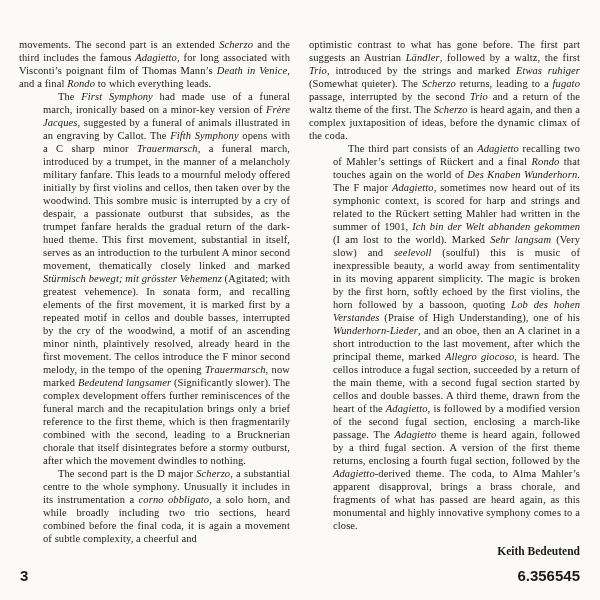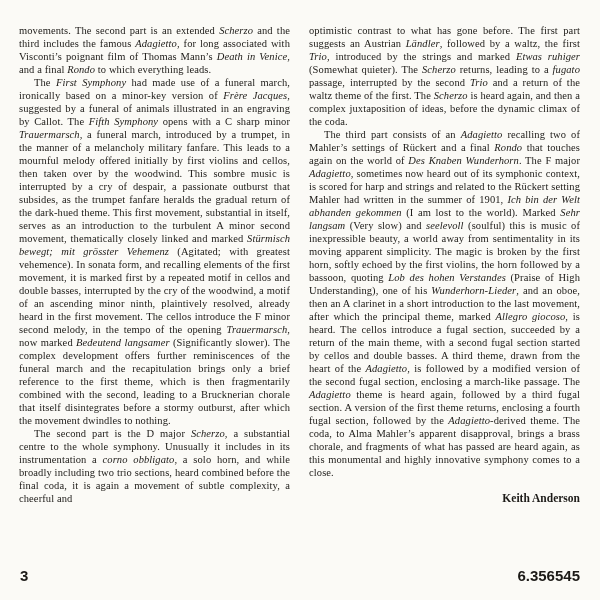--- a/index.html
+++ b/index.html
@@ -5,35 +5,35 @@
   html, body { margin: 0; padding: 0; }
   body {
     width: 600px; height: 600px;
     background: #fbfaf6;
     font-family: "Liberation Serif", serif;
     color: #1c1a17;
     overflow: hidden;
   }
   .page { position: relative; width: 600px; height: 600px; }
   .columns {
-    position: absolute; left: 19px; top: 24px;
+    position: absolute; left: 19px; top: 38px;
     width: 561px; height: 540px;
     display: flex; gap: 19px;
     overflow: hidden;
     justify-content: center;
   }
   .col { width: 271px; }
   .col p {
     margin: 0;
     font-size: 10.5px;
     line-height: 13px;
     text-align: justify;
     letter-spacing: 0.1px;
   }
-  .col p.indent { text-indent: 15px; }
+  .col p.indent { text-indent: 15px; margin-left: 24px; }
   .it { font-style: italic; }
   .byline {
     text-align: right;
     font-weight: bold;
     font-size: 11.5px;
     line-height: 13px;
     margin-top: 13px;
   }
   .footer {
     position: absolute; left: 20px; right: 20px; top: 567px;
@@ -50,20 +50,20 @@
     <div class="col">
         <p><span>movements. The second part is an extended </span><span class="it">Scherzo</span><span> and the third includes the famous </span><span class="it">Adagietto</span><span>, for long associated with Visconti’s poignant film of Thomas Mann’s </span><span class="it">Death in Venice</span><span>, and a final </span><span class="it">Rondo</span><span> to which everything leads.</span></p>
         <p class="indent"><span>The </span><span class="it">First Symphony</span><span> had made use of a funeral march, ironically based on a minor-key version of </span><span class="it">Frère Jacques</span><span>, suggested by a funeral of animals illustrated in an engraving by Callot. The </span><span class="it">Fifth Symphony</span><span> opens with a C sharp minor </span><span class="it">Trauermarsch</span><span>, a funeral march, introduced by a trumpet, in the manner of a melancholy military fanfare. This leads to a mournful melody offered initially by first violins and cellos, then taken over by the woodwind. This sombre music is interrupted by a cry of despair, a passionate outburst that subsides, as the trumpet fanfare heralds the gradual return of the dark-hued theme. This first movement, substantial in itself, serves as an introduction to the turbulent A minor second movement, thematically closely linked and marked </span><span class="it">Stürmisch bewegt; mit grösster Vehemenz</span><span> (Agitated; with greatest vehemence). In sonata form, and recalling elements of the first movement, it is marked first by a repeated motif in cellos and double basses, interrupted by the cry of the woodwind, a motif of an ascending minor ninth, plaintively resolved, already heard in the first movement. The cellos introduce the F minor second melody, in the tempo of the opening </span><span class="it">Trauermarsch</span><span>, now marked </span><span class="it">Bedeutend langsamer</span><span> (Significantly slower). The complex development offers further reminiscences of the funeral march and the recapitulation brings only a brief reference to the first theme, which is then fragmentarily combined with the second, leading to a Brucknerian chorale that itself disintegrates before a stormy outburst, after which the movement dwindles to nothing.</span></p>
         <p class="indent"><span>The second part is the D major </span><span class="it">Scherzo</span><span>, a substantial centre to the whole symphony. Unusually it includes in its instrumentation a </span><span class="it">corno obbligato</span><span>, a solo horn, and while broadly including two trio sections, heard combined before the final coda, it is again a movement of subtle complexity, a cheerful and</span></p>
       </div>
     <div class="col">
       <div>
           <p><span>optimistic contrast to what has gone before. The first part suggests an Austrian </span><span class="it">Ländler</span><span>, followed by a waltz, the first </span><span class="it">Trio</span><span>, introduced by the strings and marked </span><span class="it">Etwas ruhiger</span><span> (Somewhat quieter). The </span><span class="it">Scherzo</span><span> returns, leading to a </span><span class="it">fugato</span><span> passage, interrupted by the second </span><span class="it">Trio</span><span> and a return of the waltz theme of the first. The </span><span class="it">Scherzo</span><span> is heard again, and then a complex juxtaposition of ideas, before the dynamic climax of the coda.</span></p>
           <p class="indent"><span>The third part consists of an </span><span class="it">Adagietto</span><span> recalling two of Mahler’s settings of Rückert and a final </span><span class="it">Rondo</span><span> that touches again on the world of </span><span class="it">Des Knaben Wunderhorn</span><span>. The F major </span><span class="it">Adagietto</span><span>, sometimes now heard out of its symphonic context, is scored for harp and strings and related to the Rückert setting Mahler had written in the summer of 1901, </span><span class="it">Ich bin der Welt abhanden gekommen</span><span> (I am lost to the world). Marked </span><span class="it">Sehr langsam</span><span> (Very slow) and </span><span class="it">seelevoll</span><span> (soulful) this is music of inexpressible beauty, a world away from sentimentality in its moving apparent simplicity. The magic is broken by the first horn, softly echoed by the first violins, the horn followed by a bassoon, quoting </span><span class="it">Lob des hohen Verstandes</span><span> (Praise of High Understanding), one of his </span><span class="it">Wunderhorn-Lieder</span><span>, and an oboe, then an A clarinet in a short introduction to the last movement, after which the principal theme, marked </span><span class="it">Allegro giocoso</span><span>, is heard. The cellos introduce a fugal section, succeeded by a return of the main theme, with a second fugal section started by cellos and double basses. A third theme, drawn from the heart of the </span><span class="it">Adagietto</span><span>, is followed by a modified version of the second fugal section, enclosing a march-like passage. The </span><span class="it">Adagietto</span><span> theme is heard again, followed by a third fugal section. A version of the first theme returns, enclosing a fourth fugal section, followed by the </span><span class="it">Adagietto</span><span>-derived theme. The coda, to Alma Mahler’s apparent disapproval, brings a brass chorale, and fragments of what has passed are heard again, as this monumental and highly innovative symphony comes to a close.</span></p>
         </div>
-      <div class="byline">Keith Anderson</div>
+      <div class="byline">Keith Bedeutend</div>
     </div>
   </div>
   <div class="footer">
     <span>3</span>
     <span>6.356545</span>
   </div>
 </div>
 
 </body></html>

